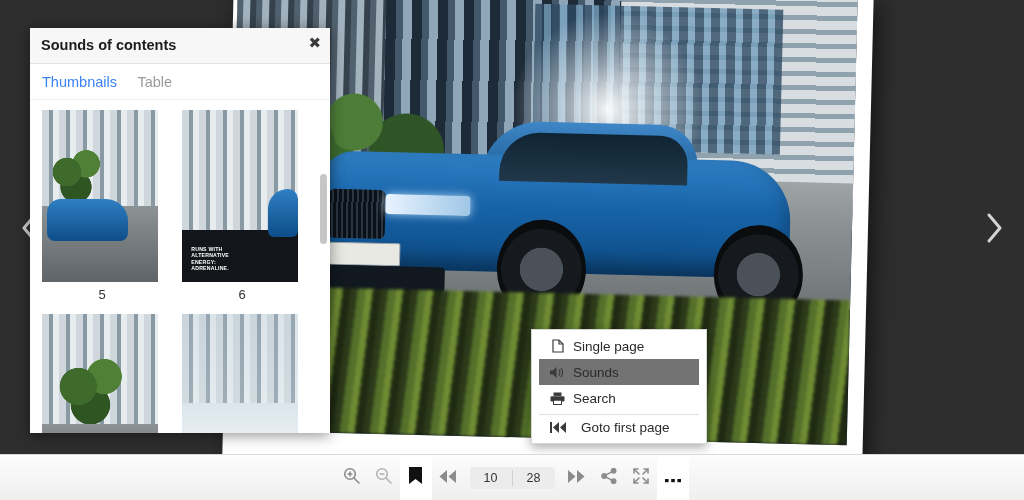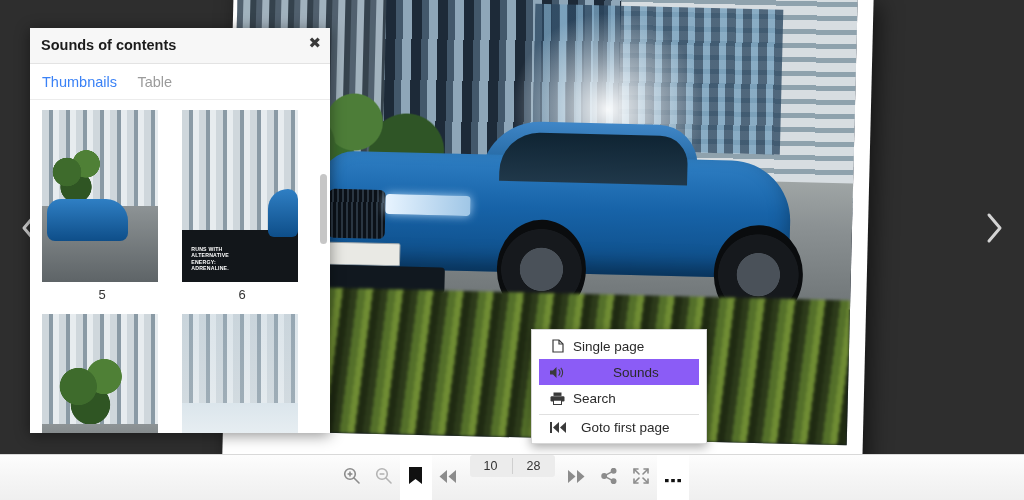--- a/index.html
+++ b/index.html
@@ -225,35 +225,35 @@
     position:absolute;left:531px;top:329px;width:160px;
     background:#fff;border:1px solid #d6d6d6;
     box-shadow:0 3px 10px rgba(0,0,0,.35);
     padding:3px 7px;
   }
   .ctx-item{
     display:flex;align-items:center;height:26px;
     padding:0 10px;font-size:13.5px;color:#2a2a2a;cursor:pointer;
     box-sizing:border-box;
   }
-  .ctx-item.highlight{background:#8b5cf6;gap:40px;}
+  .ctx-item.highlight{background:#737373;}
   .ctx-item.sep-top{border-top:1px solid #e0e0e0;margin-top:3px;padding-top:0;gap:8px;}
   .ctx-ico{
     width:17px;margin-right:7px;display:inline-flex;
     align-items:center;justify-content:center;color:#3a3a3a;
   }
 
   
   #toolbar{
     position:absolute;left:0;bottom:0;width:1024px;height:45px;
     background:linear-gradient(180deg,#fdfdfd 0%,#f4f4f4 60%,#efefef 100%);
     border-top:1px solid #d9d9d9;
     display:flex;align-items:center;justify-content:center;
   }
-  #toolbar .tb-inner{display:flex;height:45px;}
+  #toolbar .tb-inner{display:flex;align-items:center;height:45px;}
   .tb-btn{
     width:32px;height:45px;display:flex;align-items:center;justify-content:center;
     color:#8c8c8c;cursor:pointer;
   }
   .tb-btn.active{background:#ffffff;color:#111;}
   .pagebox{
     display:flex;align-items:center;height:22px;margin:0 6px;
     background:#ececec;border-radius:3px;overflow:hidden;
   }
   .pagebox input{

